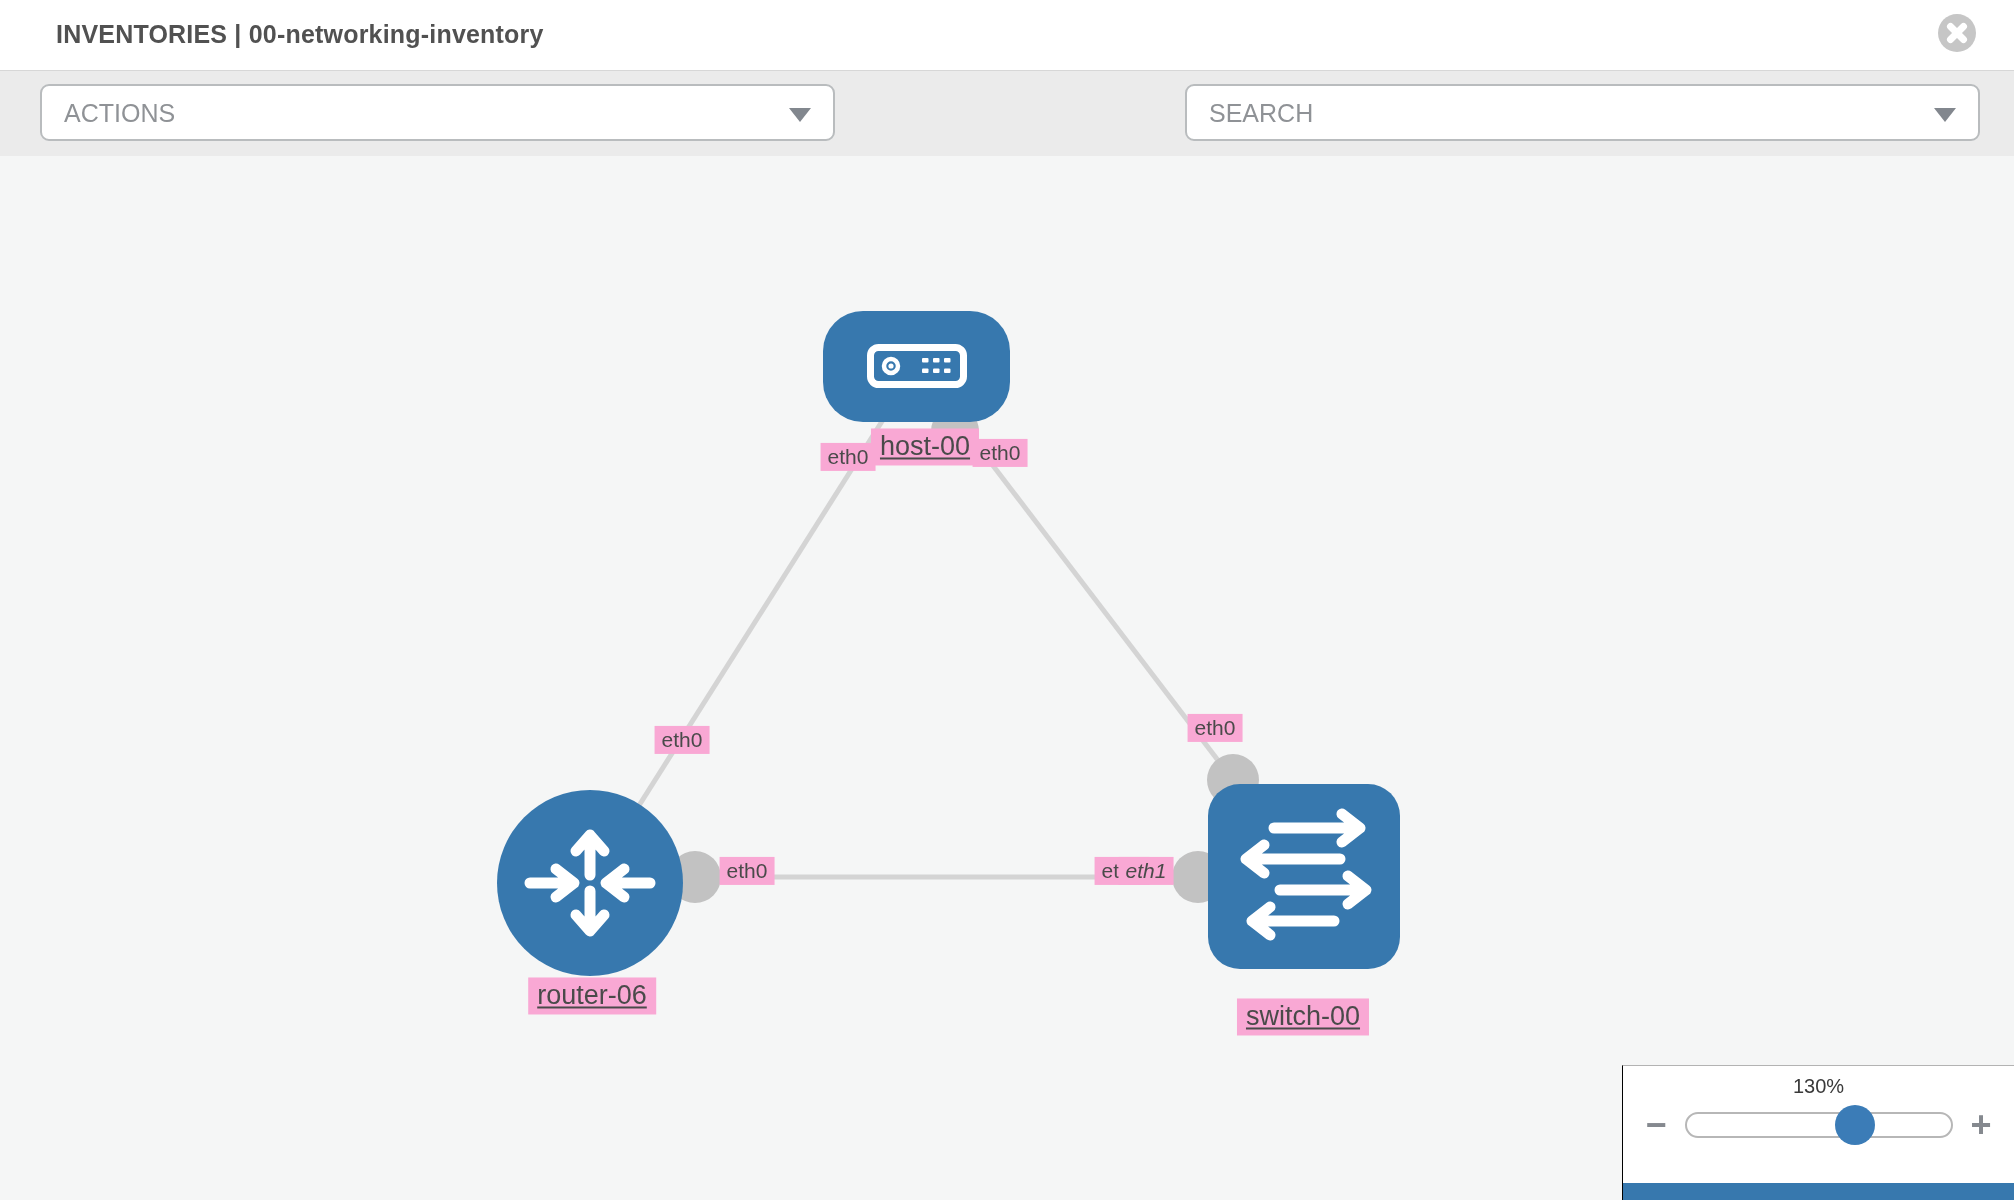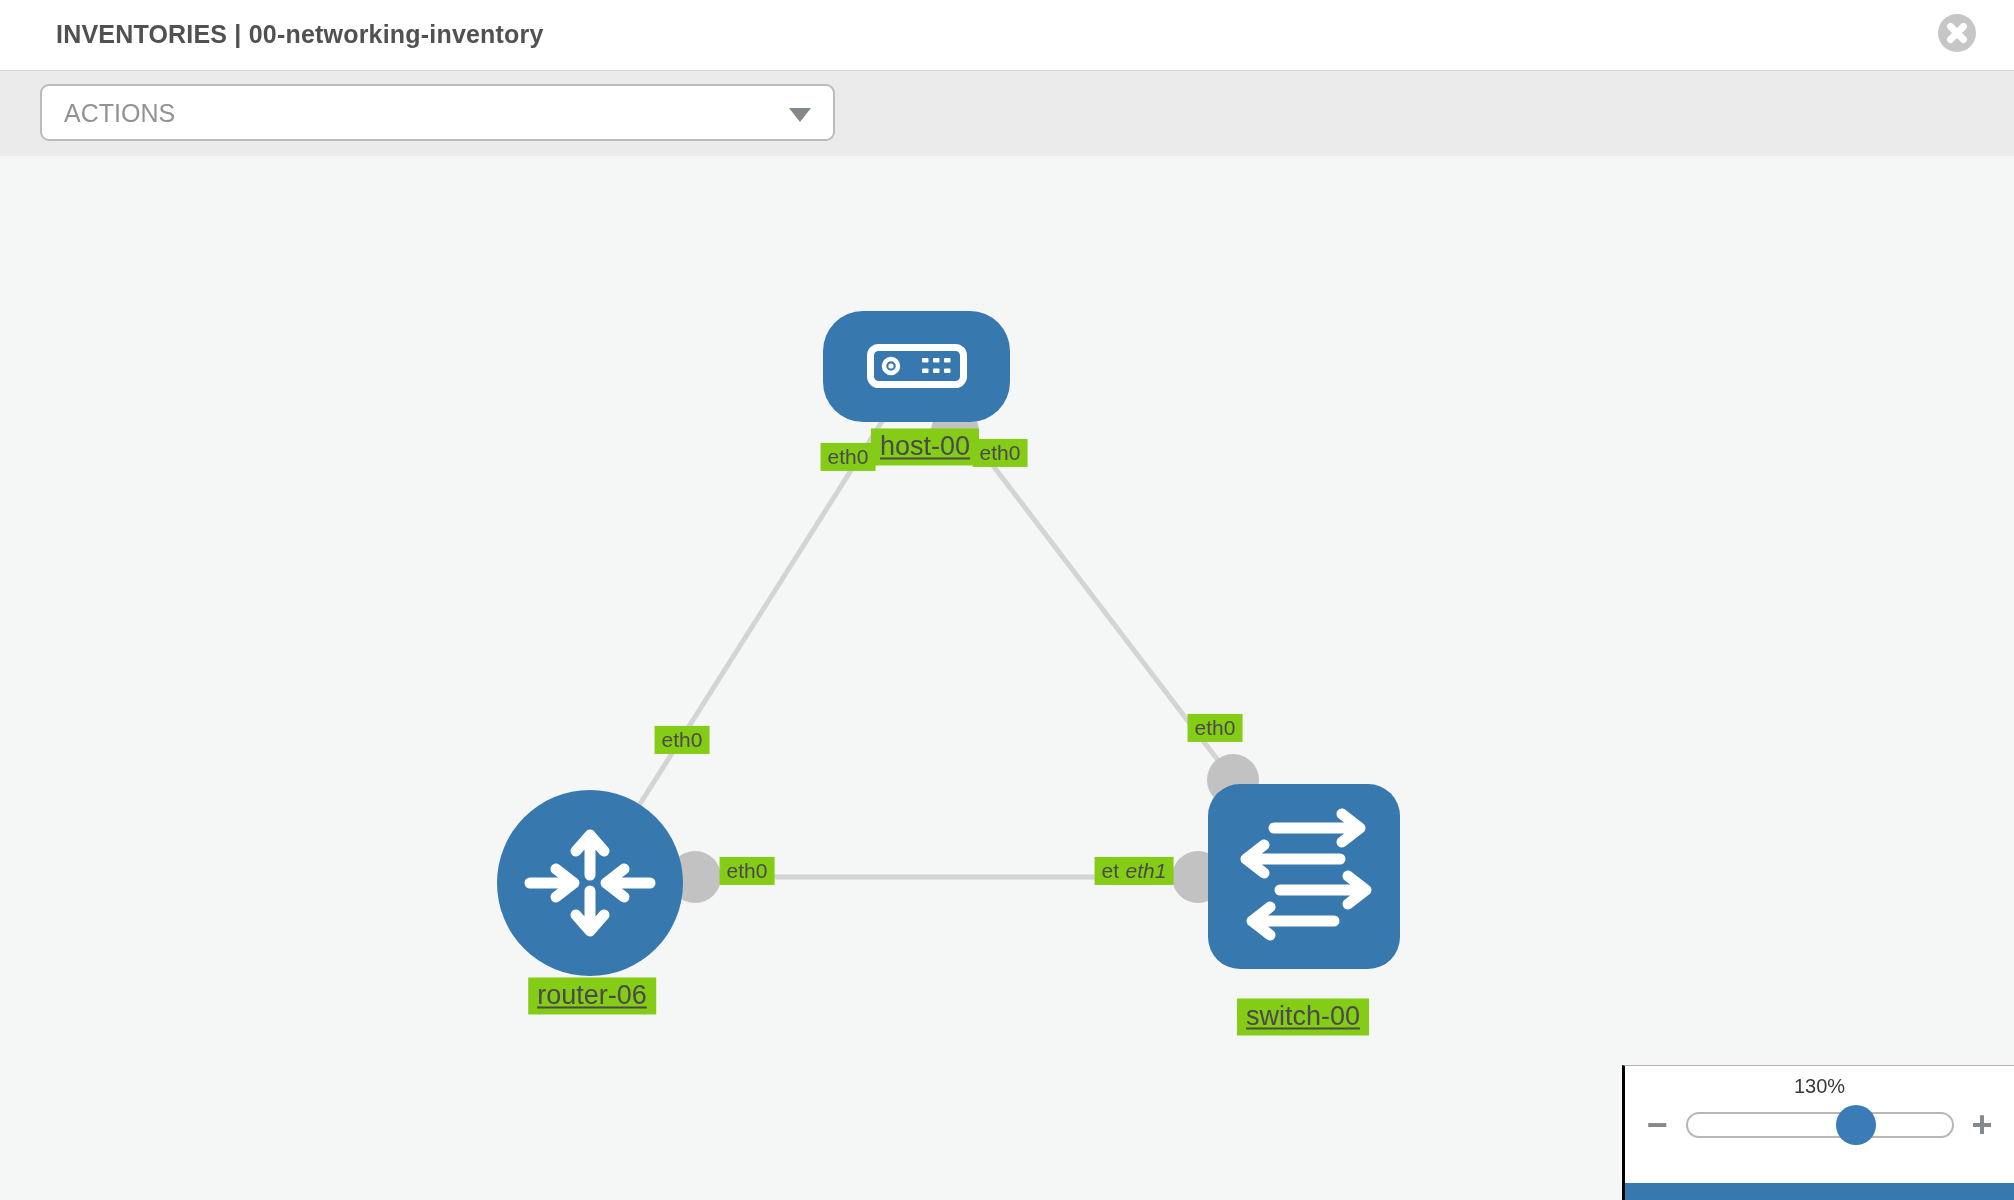--- a/index.html
+++ b/index.html
@@ -29,29 +29,29 @@
   .actions-box { left:40px; width:795px; }
   .search-box { left:1185px; width:795px; }
   .tool-icon { position:absolute; top:86px; width:56px; height:56px; cursor:pointer; }
   .wrench { left:1037px; }
   .key { left:1107px; }
 
   
   .canvas { position:absolute; top:156px; left:0; width:2014px; height:1044px;
             background:#f5f6f6; }
   .canvas svg { position:absolute; left:0; top:0; }
-  .chip { position:absolute; transform:translate(-50%,-50%); background:#84cc16;
+  .chip { position:absolute; transform:translate(-50%,-50%); background:#f9a8d4;
           color:#4a4a4a; white-space:nowrap; z-index:2; line-height:1.15; }
   .node-chip { font-size:27px; padding:3px 9px;text-decoration:underline; }
   .eth-chip { font-size:21px; padding:2px 7px; }
   .eth-top { z-index:3;font-style:italic; }
 
   
   .zoom-panel { position:absolute; left:1622px; top:1065px; right:0; bottom:0;
-                background:#fff; border-top:1px solid #b3b3b3; border-left:3px solid #000000;
+                background:#fff; border-top:1px solid #b3b3b3; border-left:1px solid #000000;
                 z-index:5; }
   .zoom-level { position:absolute; top:9px; left:0; right:0; text-align:center;
                 font-size:20px; color:#3a3a3a; }
   .zoom-row { position:absolute; top:44px; left:0; right:0; height:30px;
               display:flex; align-items:center; justify-content:center; gap:18px; }
   .zoom-sign { font-size:36px; font-weight:bold; color:#85898f; line-height:26px;
                cursor:pointer; user-select:none; }
   .zoom-track { position:relative; width:268px; height:26px; background:#fff;
                 border:2px solid #b7b7b7; border-radius:14px; cursor:pointer; }
   .zoom-thumb { position:absolute; top:50%; width:40px; height:40px; margin-top:-20px;
@@ -87,20 +87,24 @@
     </svg>
 
     <svg class="tool-icon key" viewBox="-28 -28 56 56">
       <g transform="rotate(45)" stroke="#7f848c" fill="none">
         <circle cx="-13" cy="0" r="8" stroke-width="6"></circle>
         <path d="M -4,0 L 21,0" stroke-width="7" stroke-linecap="round"></path>
         <path d="M 10,0 L 10,9 M 18.5,0 L 18.5,9" stroke-width="6" stroke-linecap="round"></path>
       </g>
     </svg>
 
+    <div class="select-box search-box">
+      <span class="sel-text">SEARCH</span>
+      <span class="caret"></span>
+    </div>
   </div>
 
   <div class="canvas">
     <svg width="2014" height="1044" viewBox="0 0 2014 1044">
 
       <g stroke="#d4d4d4" stroke-width="5">
         <line x1="917" y1="210" x2="590" y2="727"></line>
         <line x1="917" y1="210" x2="1233" y2="624"></line>
         <line x1="590" y1="721" x2="1205" y2="721"></line>
       </g>

